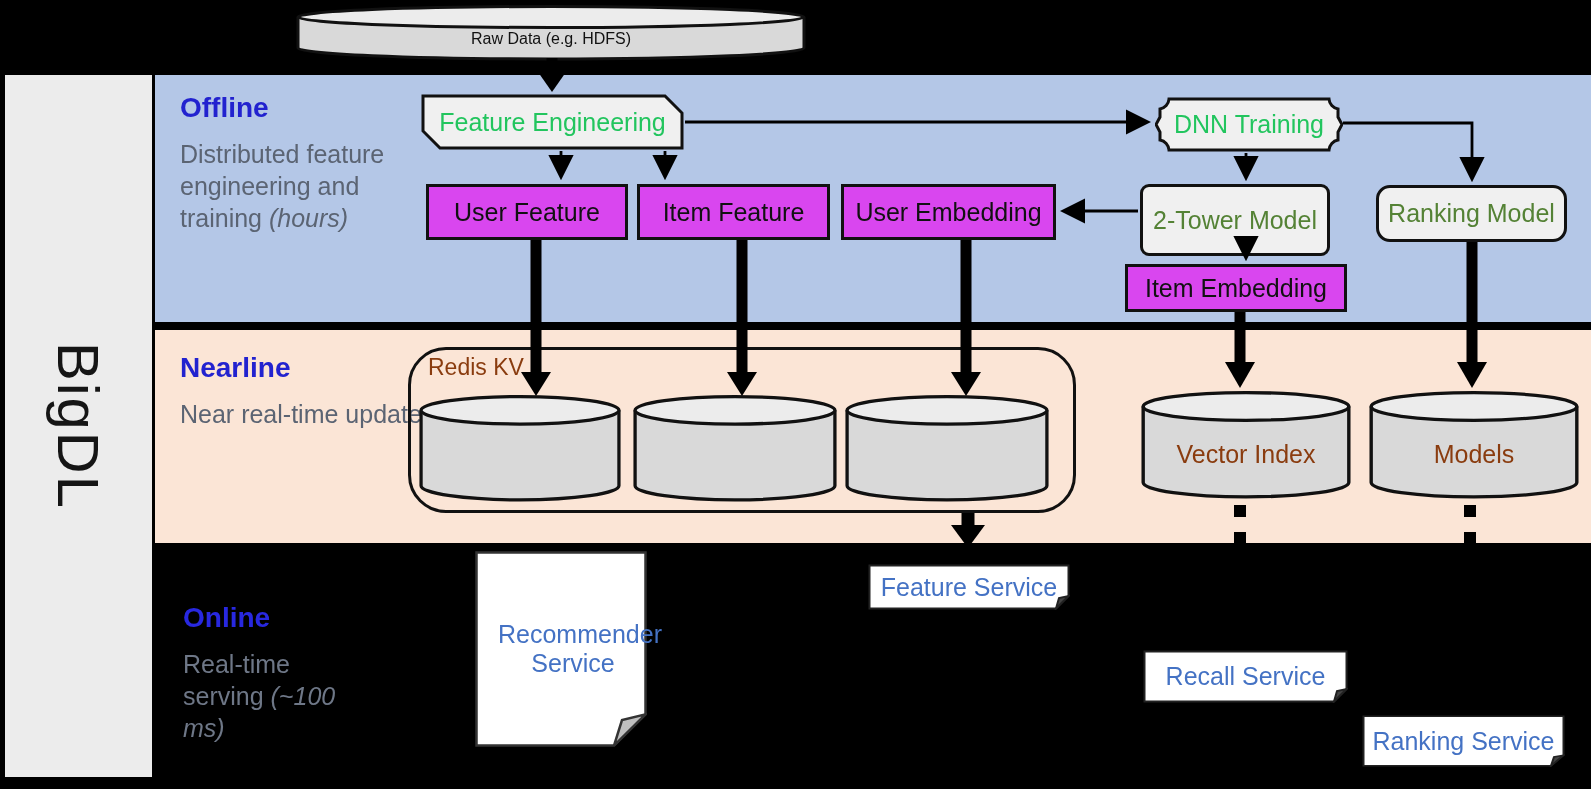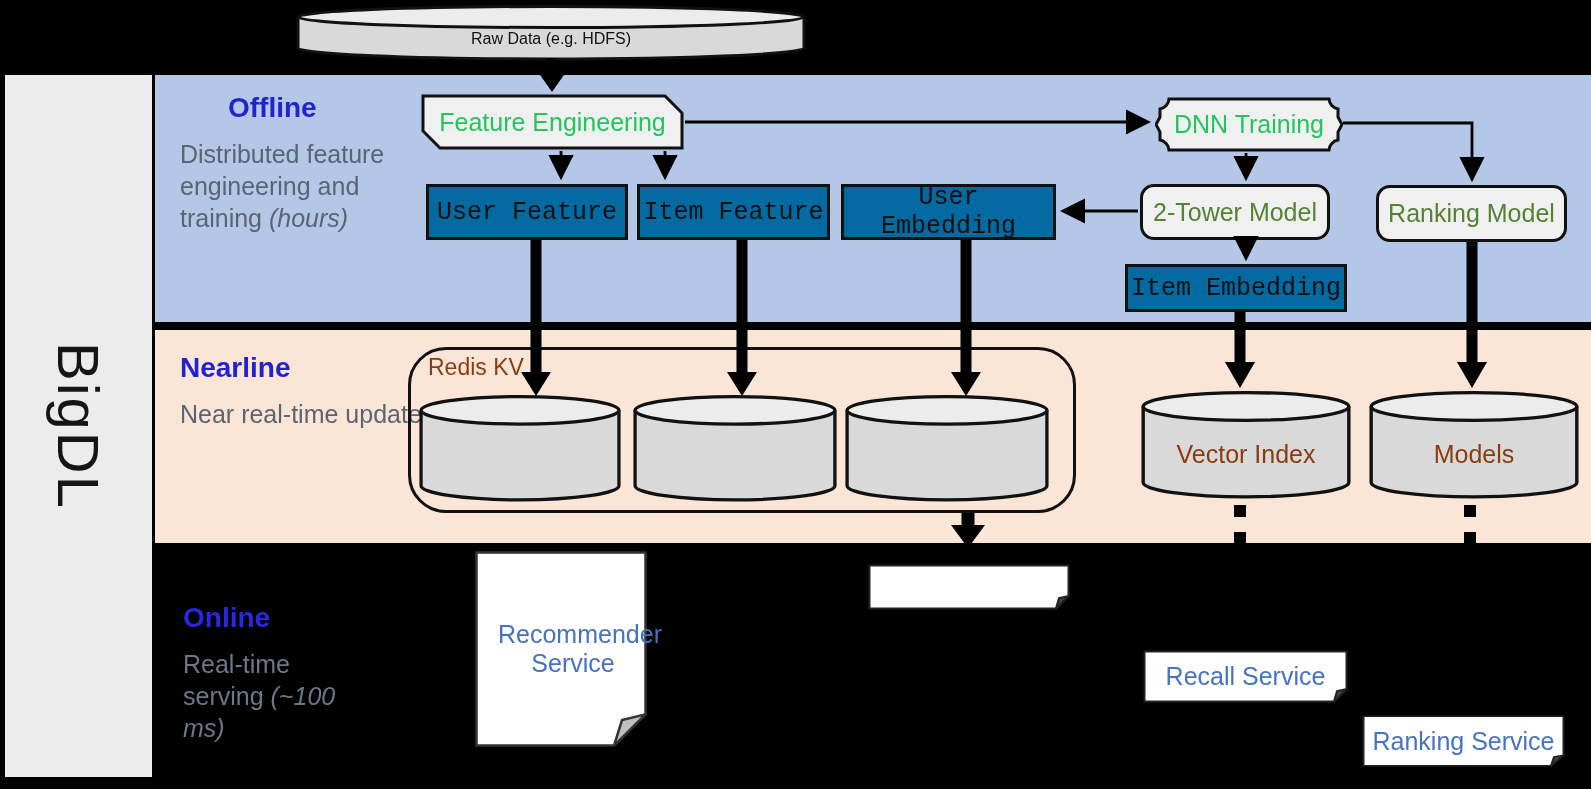--- a/index.html
+++ b/index.html
@@ -23,21 +23,21 @@
   .band-title{font-size:28px;font-weight:600;color:#2222cf;}
   .band-sub{font-size:25px;color:#5b6473;line-height:1.28;}
   .band-sub .it{font-style:italic;}
   #online-title{color:#2828e0;}
   #online-sub{color:#6e7787;}
   
   .node{
     display:flex;align-items:center;justify-content:center;text-align:center;
     font-size:25px;box-sizing:border-box;
   }
-  .gray-box{background:#0369a1;border:3px solid #111;color:#111;font-family:Liberation Mono, monospace;}
+  .gray-box{background:#d946ef;border:3px solid #111;color:#111;}
   .round-box{background:#f0f0f0;border:3px solid #111;border-radius:14px;color:#548235;}
   .shape-node{color:#22c55e;}
   .shape-node svg{position:absolute;inset:0;width:100%;height:100%;}
   .shape-node span{position:relative;z-index:1;}
   
   #redis-container{
     left:408px;top:347px;width:668px;height:166px;border:3px solid #111;
     border-radius:38px;box-sizing:border-box;background:transparent;
   }
   #redis-label{left:428px;top:354px;font-size:23px;color:#8a3c0f;}
@@ -53,21 +53,21 @@
 
 <div id="canvas">
 
   <div class="abs" id="offline-band"></div>
   <div class="abs" id="nearline-band"></div>
 
   <div class="abs" id="bigdl-bar">
     <div class="vtext">BigDL</div>
   </div>
 
-  <div class="abs band-title" style="left:180px;top:92px;margin-left:48px;">Offline</div>
+  <div class="abs band-title" style="left:180px;top:92px;">Offline</div>
   <div class="abs band-sub" style="left:180px;top:138px;width:252px;">
     <span>Distributed feature engineering and training </span><span class="it">(hours)</span>
   </div>
 
   <div class="abs band-title" style="left:180px;top:352px;">Nearline</div>
   <div class="abs band-sub" style="left:180px;top:398px;width:262px;">
     <span>Near real-time update </span><br>
   </div>
 
   <div class="abs band-title" id="online-title" style="left:183px;top:602px;">Online</div>
@@ -100,21 +100,21 @@
 
   <div class="abs node gray-box" style="left:426px;top:184px;width:202px;height:56px;">
     <span>User Feature</span>
   </div>
   <div class="abs node gray-box" style="left:637px;top:184px;width:193px;height:56px;">
     <span>Item Feature</span>
   </div>
   <div class="abs node gray-box" style="left:841px;top:184px;width:215px;height:56px;">
     <span>User Embedding</span>
   </div>
-  <div class="abs node round-box" style="left:1140px;top:184px;width:190px;height:56px;">
+  <div class="abs node round-box" style="left:1140px;top:184px;width:190px;height:72px;border-radius:9px;">
     <span>2-Tower Model</span>
   </div>
   <div class="abs node round-box" style="left:1376px;top:185px;width:191px;height:57px;">
     <span>Ranking Model</span>
   </div>
   <div class="abs node gray-box" style="left:1125px;top:264px;width:222px;height:48px;">
     <span>Item Embedding</span>
   </div>
 
   <div class="abs" id="redis-container"></div>
@@ -160,20 +160,21 @@
       <path d="M170.5,170 L139,202.5 L147,176 Z" fill="#bfbfbf" stroke="#333" stroke-width="2.5"></path>
     </svg>
     <span style="width:150px;">Recommender Service</span>
   </div>
 
   <div class="abs node shape-node svc" style="left:868px;top:564px;width:202px;height:46px;">
     <svg viewBox="0 0 202 46" preserveAspectRatio="none">
       <path d="M1.5,1.5 H200.5 V32 L188,44.5 H1.5 Z" fill="#fff" stroke="#222" stroke-width="2"></path>
       <path d="M200.5,32 L188,44.5 L191,34 Z" fill="#444" stroke="#222" stroke-width="2"></path>
     </svg>
+    <span>Feature Service</span>
   </div>
 
   <div class="abs node shape-node svc" style="left:1143px;top:650px;width:205px;height:53px;">
     <svg viewBox="0 0 205 53" preserveAspectRatio="none">
       <path d="M1.5,1.5 H203.5 V39 L191,51.5 H1.5 Z" fill="#fff" stroke="#222" stroke-width="2"></path>
       <path d="M203.5,39 L191,51.5 L194,41 Z" fill="#444" stroke="#222" stroke-width="2"></path>
     </svg>
     <span>Recall Service</span>
   </div>
 

